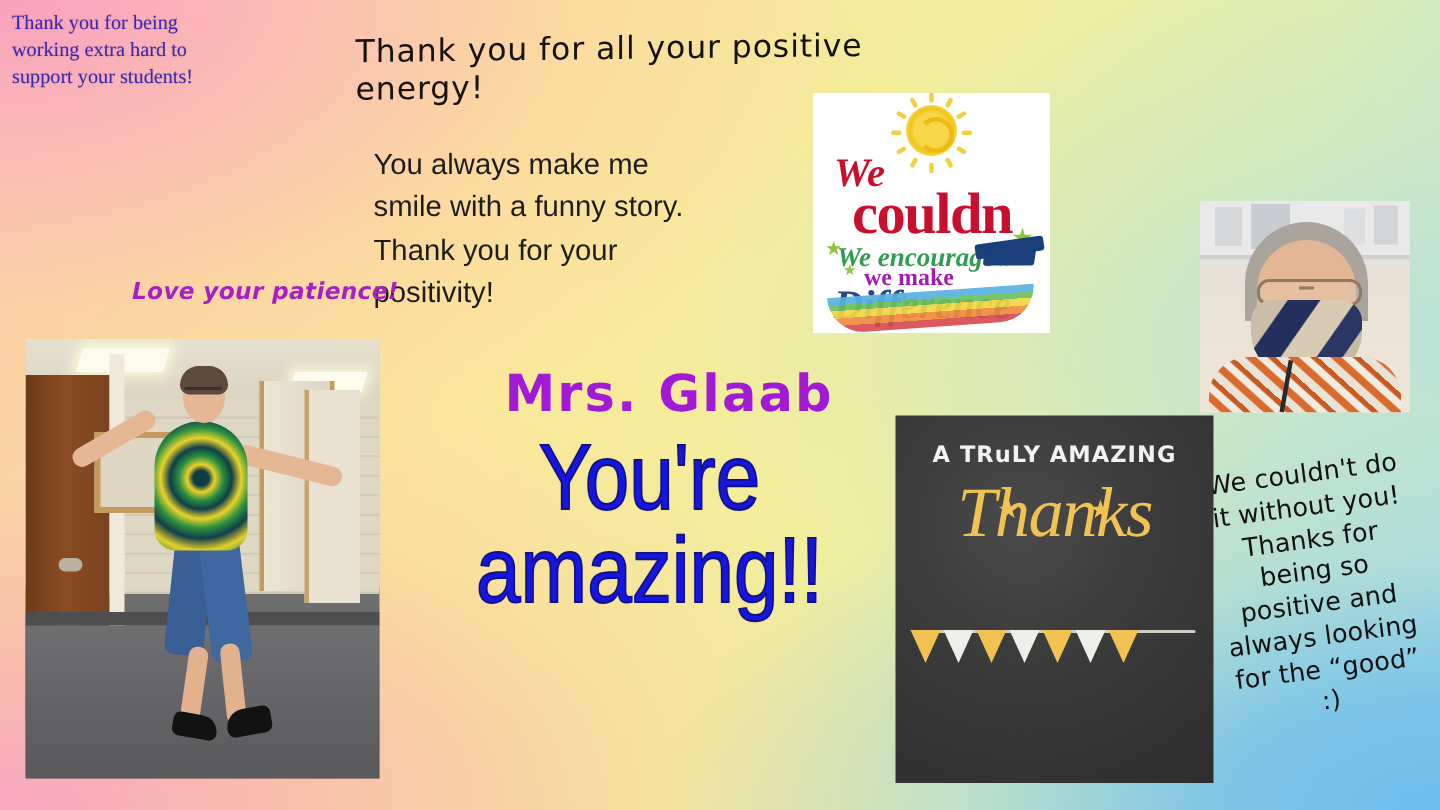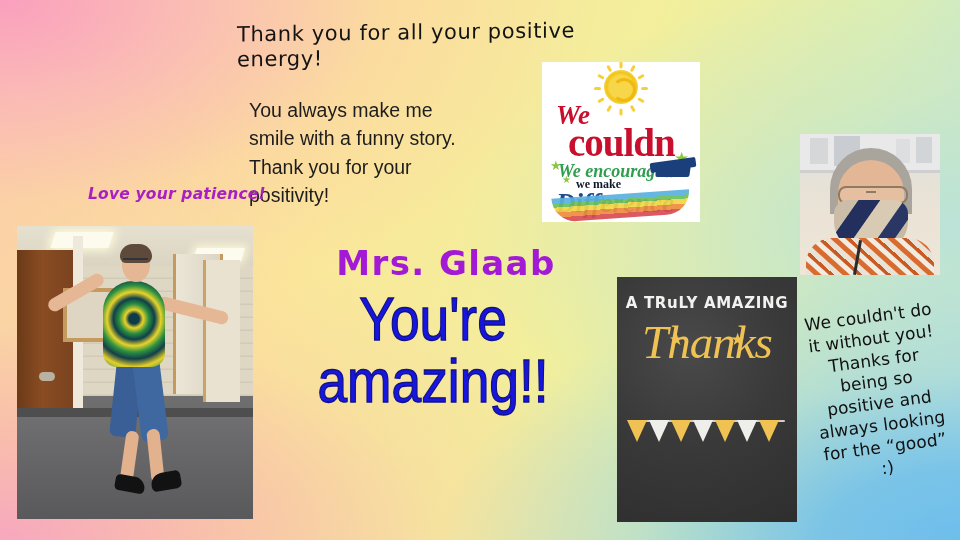--- a/index.html
+++ b/index.html
@@ -155,52 +155,55 @@
   #poster-teach{
     position:absolute;left:542px;top:62px;width:158px;height:160px;
     background:#ffffff;overflow:hidden;
   }
   #poster-teach .sun{position:absolute;left:62px;top:8px;width:34px;height:34px;border-radius:50%;
      background:radial-gradient(circle,#f7d64a 0%,#f7d64a 48%,#f0c419 60%,#f7d64a 72%);}
   #poster-teach .swirl{position:absolute;left:70px;top:16px;width:18px;height:18px;border:3px solid #f0b90f;border-radius:50%;border-left-color:transparent;}
   #poster-teach .we{position:absolute;left:14px;top:38px;font-family:"Liberation Serif",serif;font-weight:bold;font-style:italic;font-size:27px;color:#c8102e;}
   #poster-teach .teach{position:absolute;left:26px;top:58px;font-family:"Liberation Serif",serif;font-weight:bold;font-size:39px;color:#c8102e;letter-spacing:-1px;}
   #poster-teach .encourage{position:absolute;left:16px;top:99px;font-family:"Liberation Serif",serif;font-weight:bold;font-style:italic;font-size:18px;color:#2f9e4f;}
-  #poster-teach .wemake{position:absolute;left:34px;top:115px;font-family:"Liberation Serif",serif;font-weight:bold;font-size:12px;color:#0f172a;}
+  #poster-teach .wemake{position:absolute;left:34px;top:115px;font-family:"Liberation Serif",serif;font-weight:bold;font-size:16px;color:#a21caf;}
   #poster-teach .aLet{position:absolute;left:56px;top:129px;font-family:"Liberation Serif",serif;font-weight:bold;font-size:14px;color:#2f7fc1;}
   #poster-teach .diff{position:absolute;left:14px;top:126px;font-family:"Liberation Serif",serif;font-weight:bold;font-style:italic;font-size:27px;color:#234a8a;}
   #poster-teach .cap{position:absolute;right:10px;top:104px;width:34px;height:11px;background:#1b3f7a;transform:skewX(-8deg);border-radius:2px;}
   #poster-teach .capTop{position:absolute;right:4px;top:98px;width:46px;height:10px;background:#1b3f7a;transform:rotate(-8deg);border-radius:2px;}
   #poster-teach .rainbow{position:absolute;left:10px;bottom:4px;width:138px;height:24px;
      background:linear-gradient(180deg,#59b0e0 0 5px,#6dbf5c 5px 9px,#f2d544 9px 14px,#ef8b3d 14px 19px,#d84b52 19px 24px);
      border-radius:0 0 70px 70px;transform:rotate(-4deg);opacity:.92;}
   #poster-teach .star{position:absolute;color:#8cc63f;font-size:13px;}
 
   
   #poster-chalk{
-    position:absolute;left:597px;top:277px;width:180px;height:245px;
+    position:absolute;left:597px;top:277px;width:212px;height:245px;
     background:radial-gradient(circle at 40% 30%,#4a4a4a 0%,#3a3a3a 45%,#2e2e2e 100%);
-    overflow:hidden;color:#fff;text-align:center;margin-left:20px;
+    overflow:hidden;color:#fff;text-align:center;
   }
   #poster-chalk .l1{position:absolute;left:0;right:0;top:17px;font-family:"DejaVu Sans",sans-serif;font-size:15px;font-weight:bold;letter-spacing:.7px;color:#f2f2f0;}
   #poster-chalk .l2{position:absolute;left:0;right:0;top:38px;font-family:"Liberation Serif",serif;font-style:italic;font-size:47px;color:#efc253;letter-spacing:-1px;}
   #poster-chalk .l3{position:absolute;left:0;right:0;top:105px;font-family:"DejaVu Sans",sans-serif;font-size:23px;font-weight:bold;letter-spacing:1px;color:#f6f6f4;}
   #poster-chalk .l4{position:absolute;left:0;right:0;top:172px;font-family:"DejaVu Sans",sans-serif;font-size:14px;font-weight:bold;letter-spacing:.5px;color:#dedcd6;}
   #poster-chalk .l5{position:absolute;left:0;right:0;top:201px;font-family:"DejaVu Sans",sans-serif;font-size:14.5px;font-weight:bold;letter-spacing:.4px;color:#efc253;}
   #poster-chalk .stars{position:absolute;left:0;right:0;top:52px;color:#efc253;font-size:17px;letter-spacing:46px;text-indent:46px;}
   #poster-chalk .bunting{position:absolute;left:10px;right:10px;top:140px;height:26px;}
   #poster-chalk .bunting span{position:absolute;top:3px;width:0;height:0;border-left:10px solid transparent;border-right:10px solid transparent;border-top:22px solid #efc253;}
   #poster-chalk .bunting span.w{border-top-color:#eeeeea;}
   #poster-chalk .wire{position:absolute;left:2px;right:2px;top:3px;height:2px;background:#cfcdc6;border-radius:2px;}
 </style>
 </head>
 <body>
 
 <div id="stage">
 
+  <div class="tb serif" id="note-topleft">Thank you for being
+working extra hard to
+support your students!</div>
 
   <div class="tb hand" id="note-positive-energy">Thank you for all your positive energy!</div>
 
   <div class="tb sans" id="note-smile">You always make me
 smile with a funny story.
 Thank you for your
 positivity!</div>
 
 
   <div class="tb" id="note-patience">Love your patience!</div>

